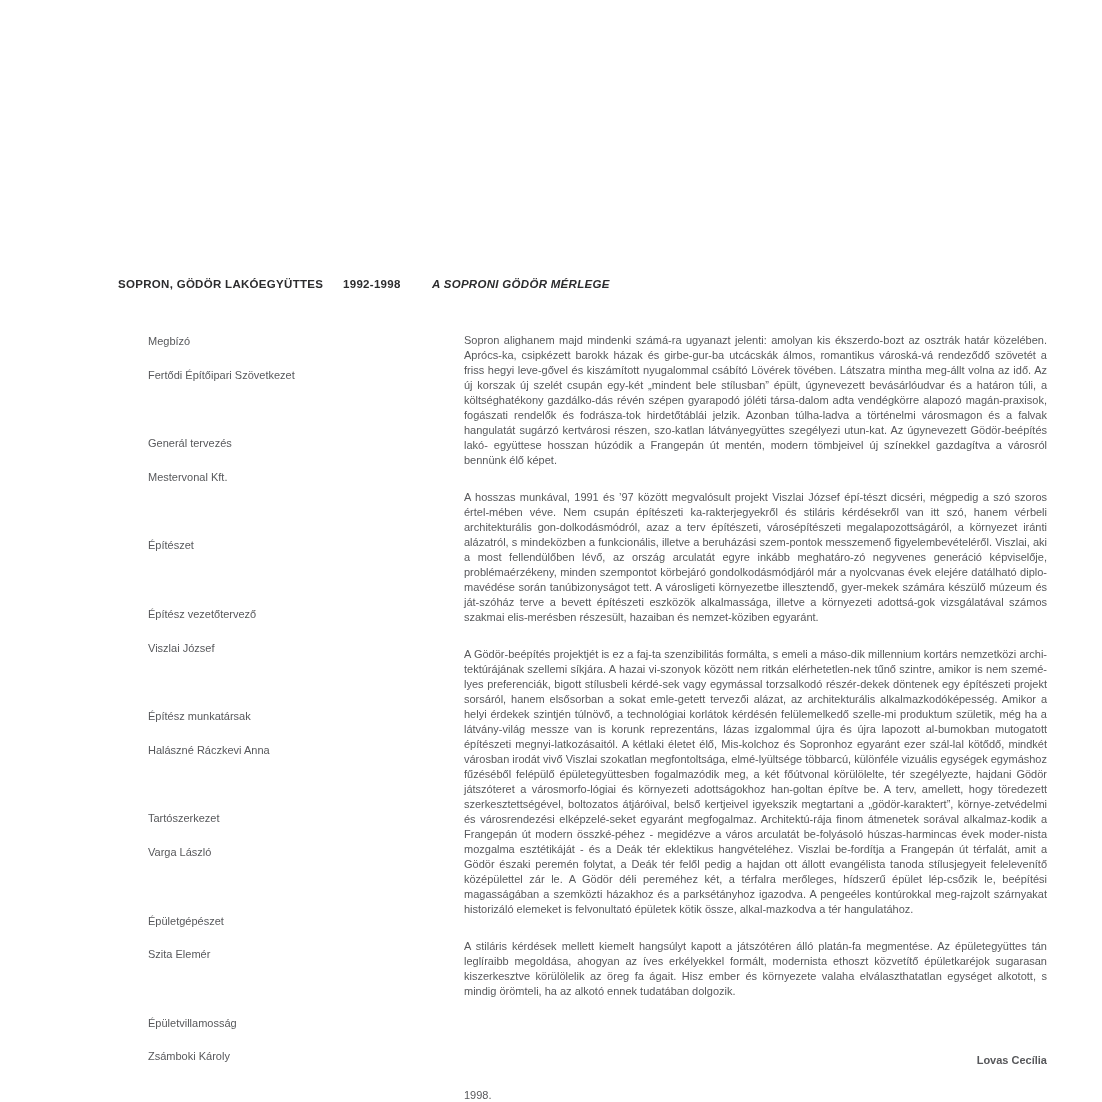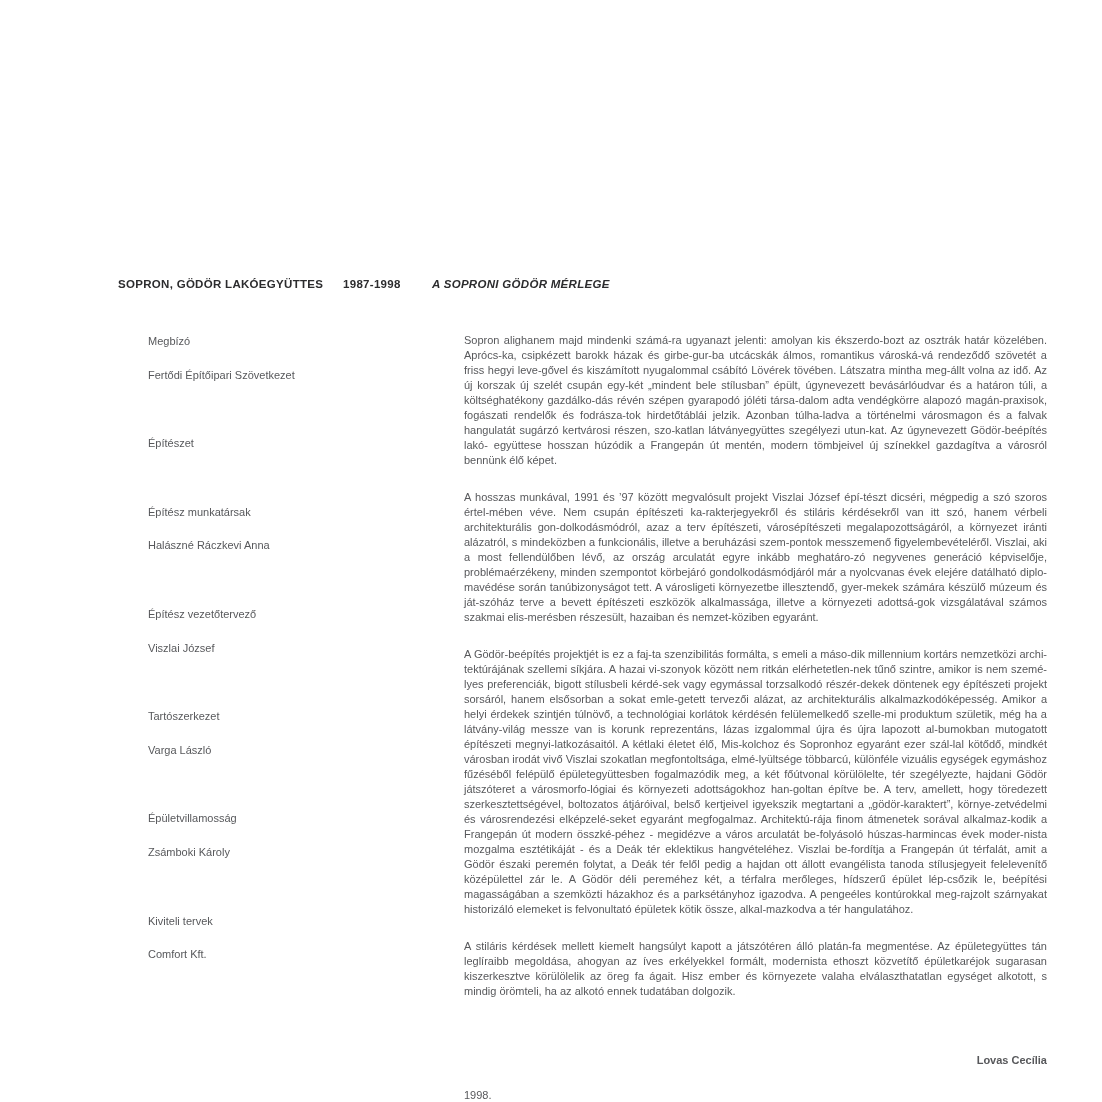--- a/index.html
+++ b/index.html
@@ -41,50 +41,58 @@
   .signature{margin-top:0;}
   .sig-right{text-align:right;font-weight:bold;}
   .sig-left{text-align:left;}
 </style>
 </head>
 <body>
 
 <div class="page">
 
   <div class="hdr project">SOPRON, GÖDÖR LAKÓEGYÜTTES</div>
-  <div class="hdr years">1987-1998</div>
+  <div class="hdr years">1992-1998</div>
   <div class="hdr article-title">A SOPRONI GÖDÖR MÉRLEGE</div>
 
   <div class="credits" id="credits">
   <div class="credit-block">
     <div>Megbízó</div>
     <div>Fertődi Építőipari Szövetkezet</div>
   </div>
 
+  <div class="credit-block">
+    <div>Generál tervezés</div>
+    <div>Mestervonal Kft.</div>
+  </div>
 
   <div class="credit-block">
     <div>Építészet</div>
 
+  </div>
+
+  <div class="credit-block">
+    <div>Építész vezetőtervező</div>
+    <div>Viszlai József</div>
   </div>
 
   <div class="credit-block">
     <div>Építész munkatársak</div>
     <div>Halászné Ráczkevi Anna</div>
   </div>
 
   <div class="credit-block">
-    <div>Építész vezetőtervező</div>
-    <div>Viszlai József</div>
-  </div>
-
-  <div class="credit-block">
     <div>Tartószerkezet</div>
     <div>Varga László</div>
   </div>
 
+  <div class="credit-block">
+    <div>Épületgépészet</div>
+    <div>Szita Elemér</div>
+  </div>
 
   <div class="credit-block">
     <div>Épületvillamosság</div>
     <div>Zsámboki Károly</div>
   </div>
 
   <div class="credit-block">
     <div>Kiviteli tervek</div>
     <div>Comfort Kft.</div>
   </div>

